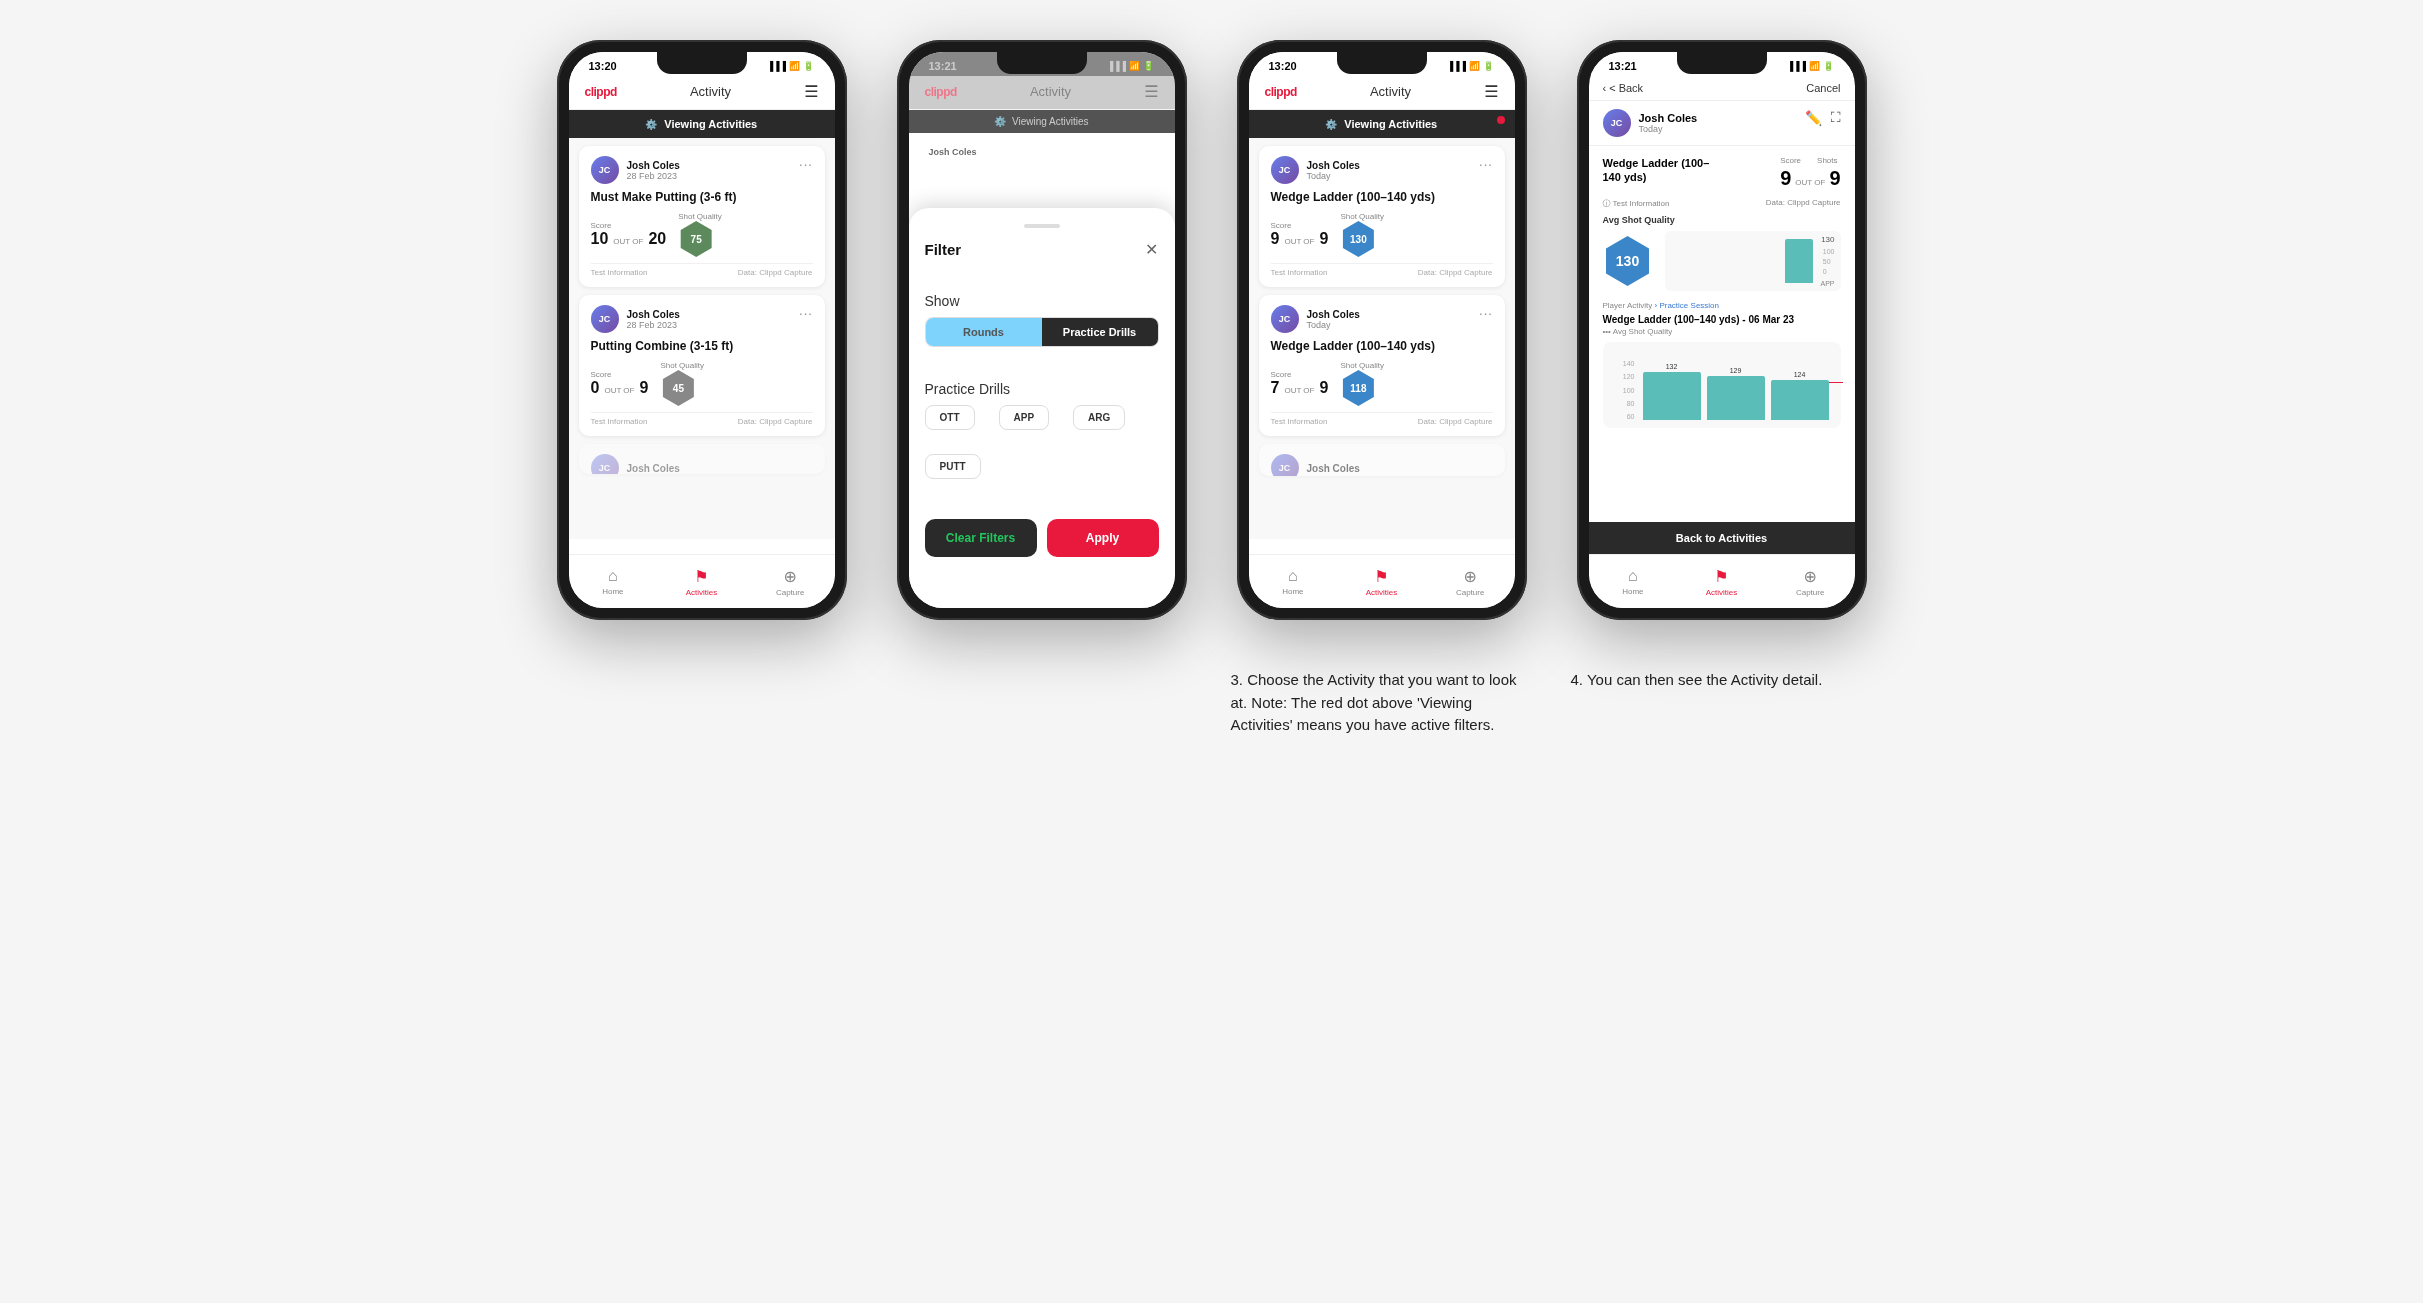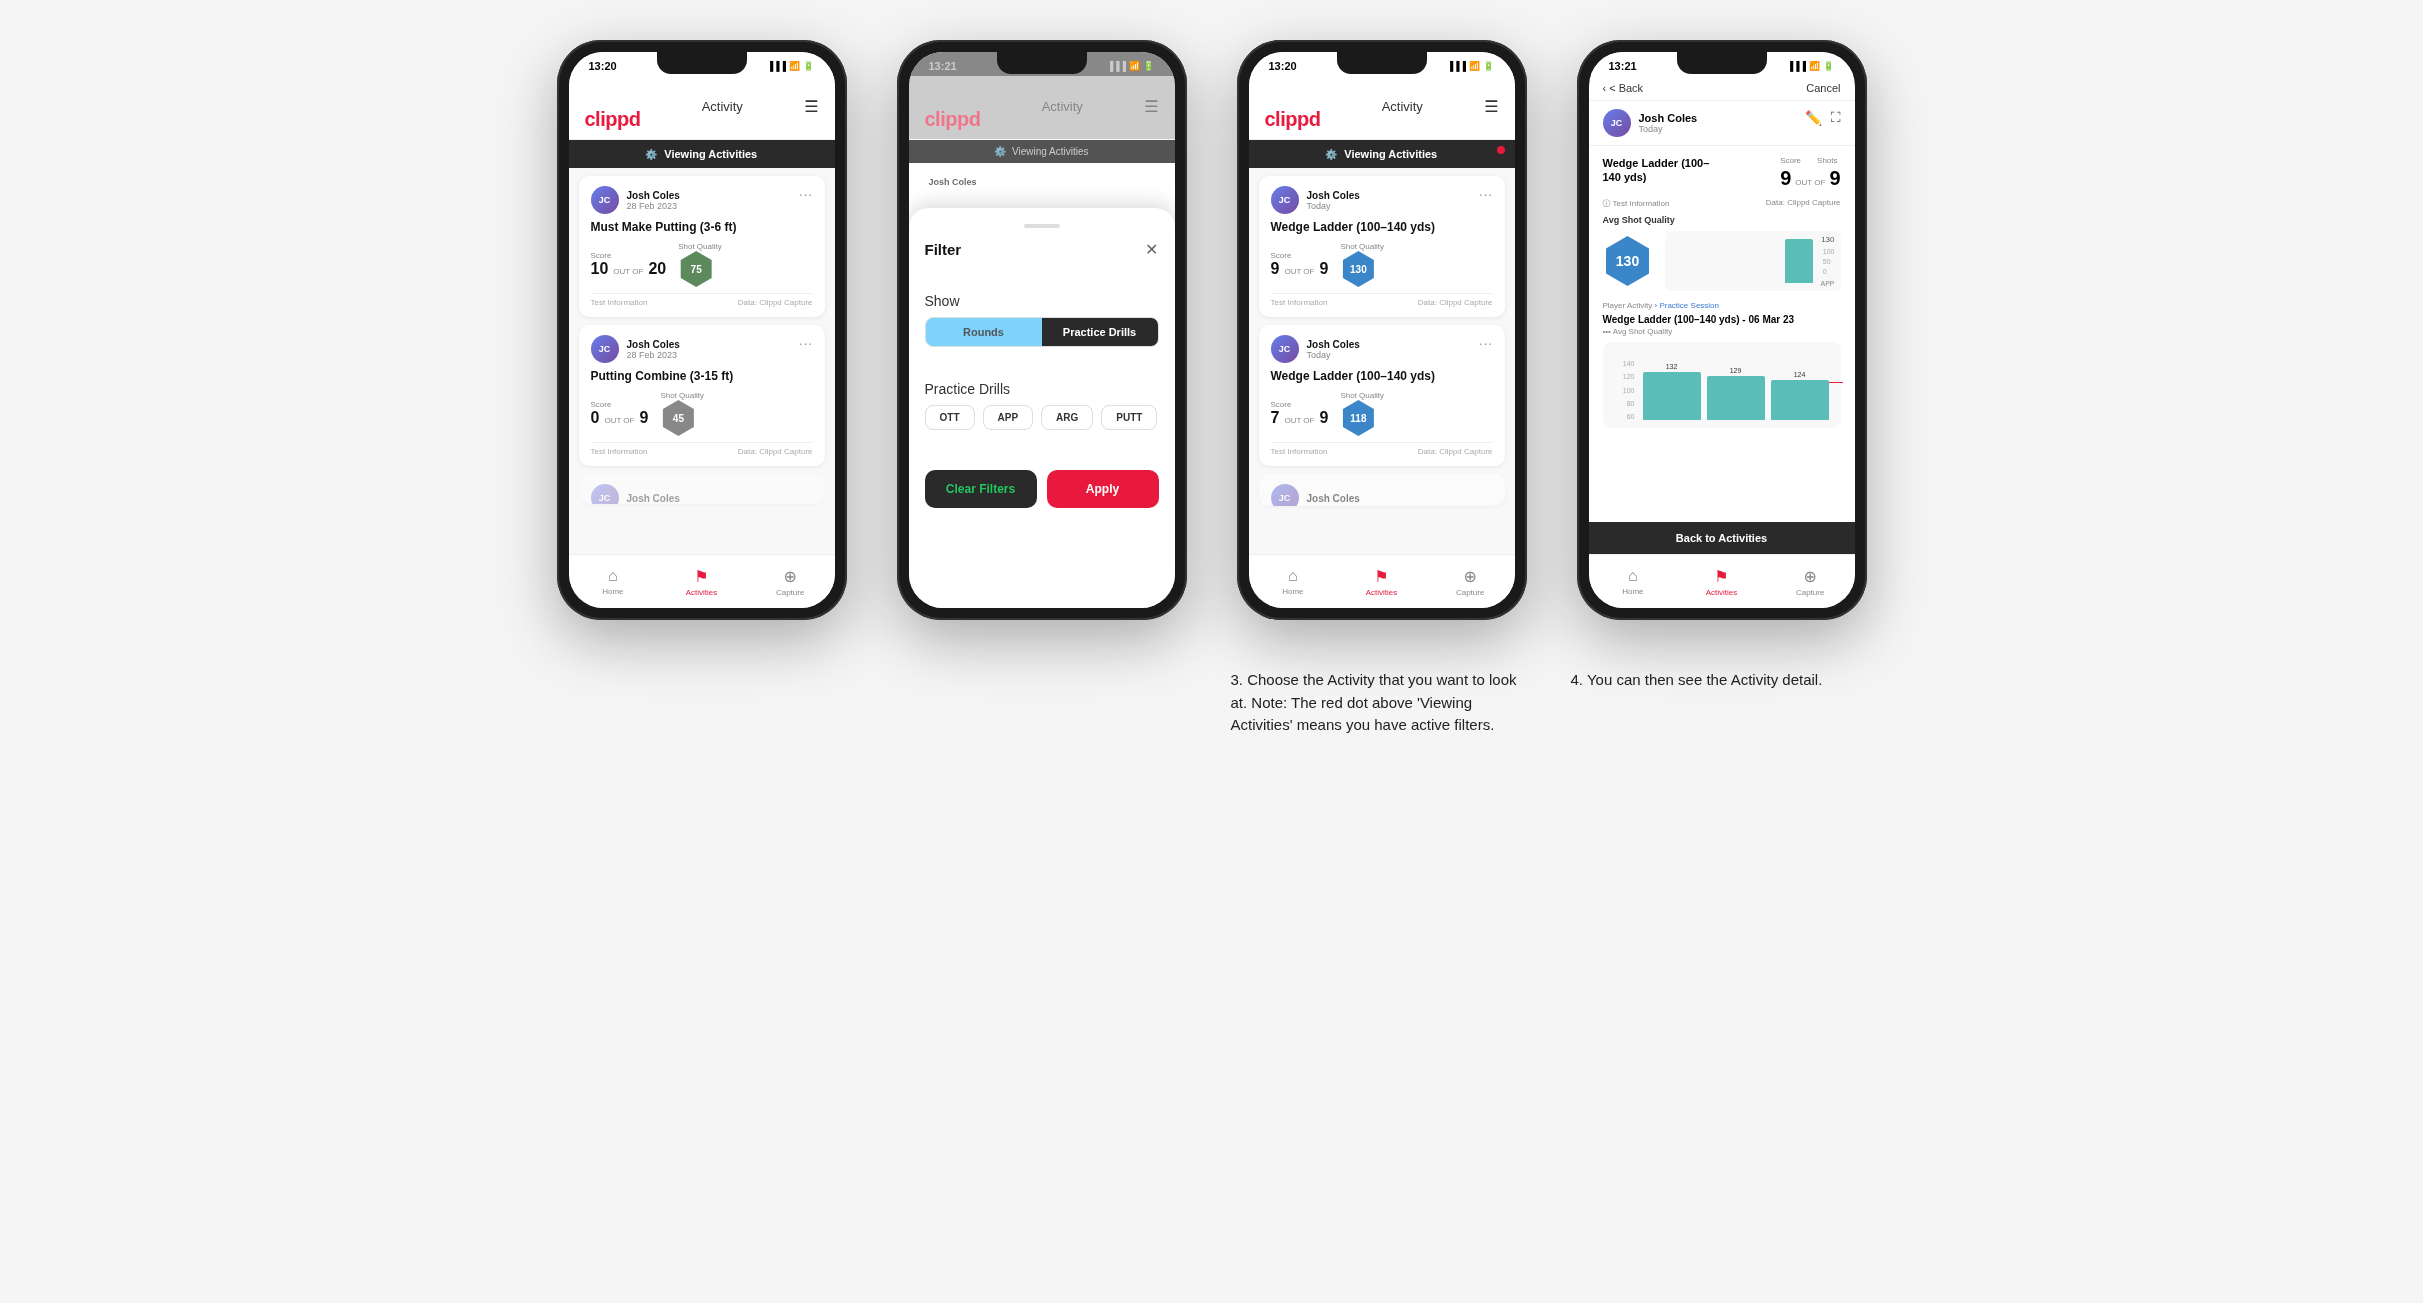--- a/index.html
+++ b/index.html
@@ -74,25 +74,24 @@
     
     .app-header {
       display: flex;
       justify-content: space-between;
       align-items: center;
       padding: 6px 16px 8px;
       background: #fff;
       border-bottom: 1px solid #eee;
     }
     .app-logo {
-      font-size: 20px;
+      font-size: 12px;
       font-weight: 800;
       color: #e8193c;
       letter-spacing: -0.5px;
-      margin-top: 26px;
     }
     .app-title { font-size: 13px; font-weight: 500; color: #333; }
     .hamburger { font-size: 16px; color: #333; }
     
     .viewing-banner {
       position: relative;
       background: #2a2a2a;
       color: #fff;
       text-align: center;
       padding: 8px 12px;
@@ -206,21 +205,21 @@
     .filter-title { font-size: 15px; font-weight: 700; color: #111; }
     .filter-close { font-size: 16px; color: #666; cursor: pointer; }
     .filter-section-label { font-size: 14px; font-weight: 400; color: #333; margin-bottom: 8px; margin-top: 34px; }
     .filter-toggle-row { display: flex; gap: 0; margin-bottom: 14px; border: 1px solid #ddd; border-radius: 8px; overflow: hidden; }
     .filter-toggle-btn {
       flex: 1; padding: 8px; text-align: center;
       font-size: 11px; font-weight: 600; cursor: pointer;
       background: #7dd3fc; color: #555; border: none;
     }
     .filter-toggle-btn.active { background: #2a2a2a; color: #fff; }
-    .filter-chips { display: flex; gap: 8px; flex-wrap: wrap; margin-bottom: 16px; }
+    .filter-chips { display: flex; gap: 24px; flex-wrap: wrap; margin-bottom: 16px; }
     .chip {
       border: 1px solid #ddd; border-radius: 8px;
       padding: 6px 14px; font-size: 10px; font-weight: 600;
       color: #333; background: #fff; cursor: pointer;
     }
     .filter-actions { display: flex; gap: 10px; }
     .btn-clear {
       flex: 1; padding: 12px;
       background: #2a2a2a; color: #22c55e;
       border: none; border-radius: 10px;

